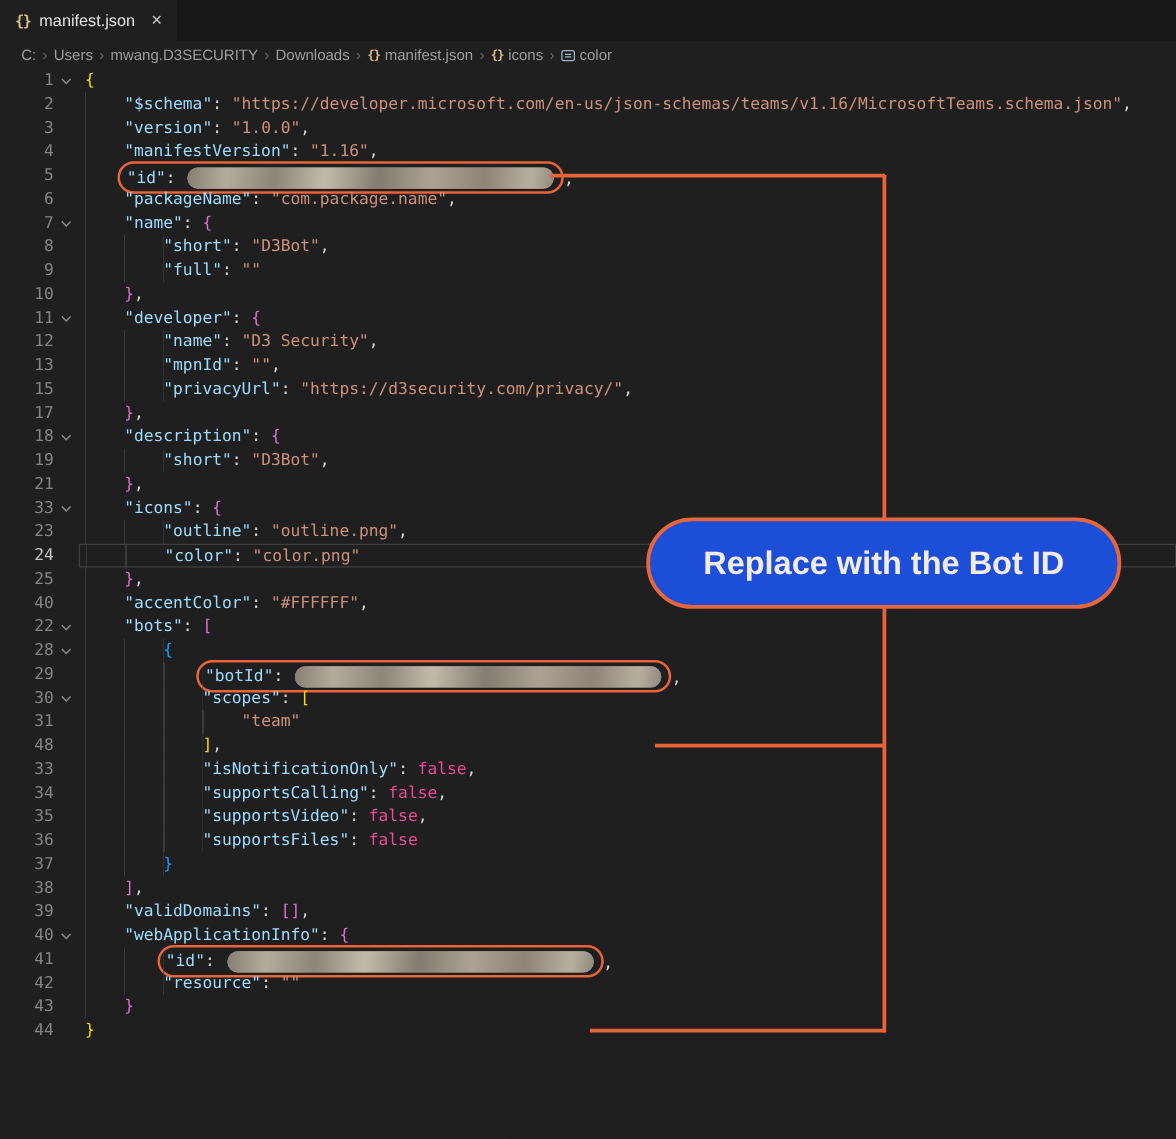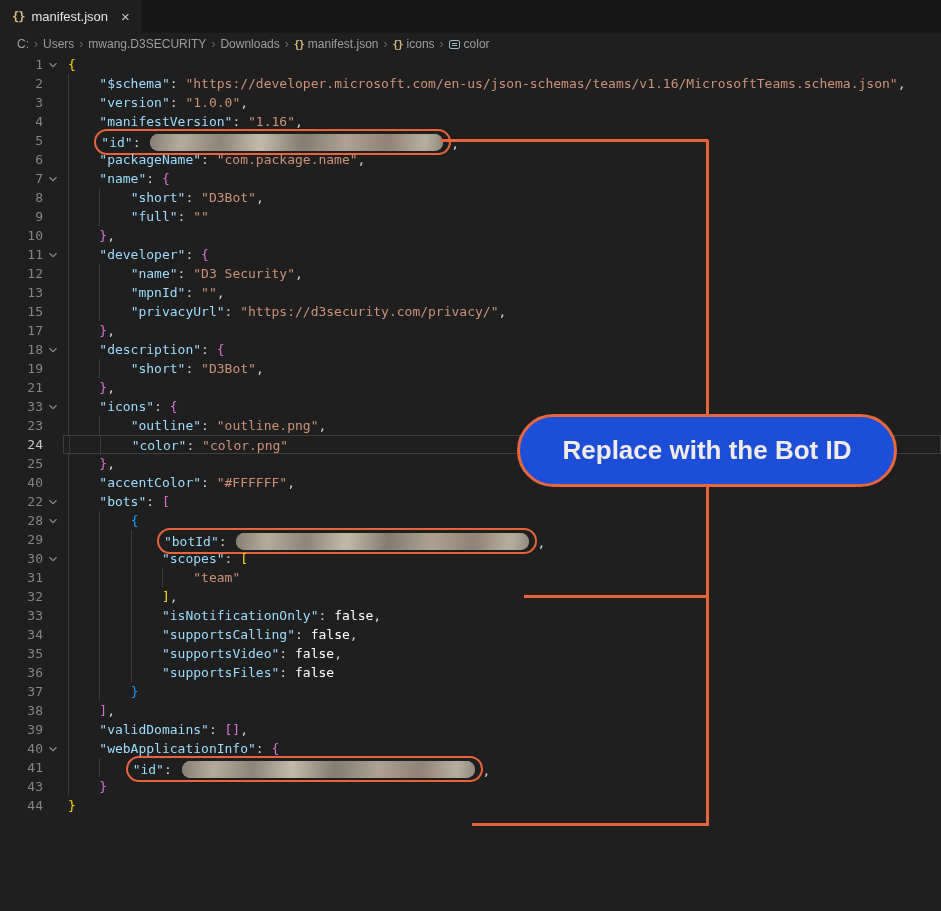--- a/index.html
+++ b/index.html
@@ -31,21 +31,21 @@
   .fold { width:20px; flex:none; display:flex; align-items:center; justify-content:center; cursor:pointer; }
   .ltext { flex:1; padding-left:5px; position:relative; }
   .line.current .ltext { border:1px solid #3e3e3e; }
   .line.current .ln { color:#c6c6c6; }
   .indent { display:inline-block; height:19px; vertical-align:top;
             background-image:repeating-linear-gradient(to right, #3a3a3a 0 1px, transparent 1px 31.32px); }
   .tk.key { color:#9cdcfe; }
   .tk.str { color:#ce9178; }
   .tk.strlink { color:#ce9178; }
   .tk.punc { color:#d4d4d4; }
-  .tk.kw { color:#ffffff;margin-top:12px; }
+  .tk.kw { color:#ec4899;margin-top:12px; }
   .tk.b1 { color:#ffd700; }
   .tk.b2 { color:#da70d6; }
   .tk.b3 { color:#179fff; }
 
   
   .capsule { display:inline-flex; align-items:center; height:26px; border:2px solid #e8643a;
              border-radius:14px; padding:0 6px 0 5px; margin-left:-5px; vertical-align:middle;
              position:relative; top:-2px; background:rgba(31,31,31,.25); }
   .pill { display:inline-block; height:17px; border-radius:9px; overflow:hidden; position:relative;
           background:#9a9183; margin-left:2px; }
@@ -146,32 +146,33 @@
               <path d="M4 6l4 4 4-4" stroke="#8a8a8a" stroke-width="1.4" fill="none"></path>
             </svg></span></div><div class="ltext"><span class="indent" style="width: 31.32px;"></span><span class="tk key">"bots"</span><span class="tk punc">: </span><span class="tk b2">[</span></div></div>
       <div class="line"><div class="gutter"><span class="ln">28</span><span class="fold"><svg width="14" height="14" viewBox="0 0 16 16">
               <path d="M4 6l4 4 4-4" stroke="#8a8a8a" stroke-width="1.4" fill="none"></path>
             </svg></span></div><div class="ltext"><span class="indent" style="width: 62.64px;"></span><span class="tk b3">{</span></div></div>
       <div class="line"><div class="gutter"><span class="ln">29</span><span class="fold"></span></div><div class="ltext"><span class="indent" style="width: 93.96px;"></span><span class="capsule"><span class="tk key">"botId"</span><span class="tk punc">: </span><span class="pill" style="width: 293px;"><span class="pill-blur"></span></span></span><span class="tk punc">,</span></div></div>
       <div class="line"><div class="gutter"><span class="ln">30</span><span class="fold"><svg width="14" height="14" viewBox="0 0 16 16">
               <path d="M4 6l4 4 4-4" stroke="#8a8a8a" stroke-width="1.4" fill="none"></path>
             </svg></span></div><div class="ltext"><span class="indent" style="width: 93.96px;"></span><span class="tk key">"scopes"</span><span class="tk punc">: </span><span class="tk b1">[</span></div></div>
       <div class="line"><div class="gutter"><span class="ln">31</span><span class="fold"></span></div><div class="ltext"><span class="indent" style="width: 125.28px;"></span><span class="tk str">"team"</span></div></div>
-      <div class="line"><div class="gutter"><span class="ln">32</span><span class="fold"></span></div><div class="ltext"><span class="indent" style="width: 93.96px;"></span><span class="tk b1">]</span><span class="tk punc">,</span></div></div>
+      <div class="line"><div class="gutter"><span class="ln">48</span><span class="fold"></span></div><div class="ltext"><span class="indent" style="width: 93.96px;"></span><span class="tk b1">]</span><span class="tk punc">,</span></div></div>
       <div class="line"><div class="gutter"><span class="ln">33</span><span class="fold"></span></div><div class="ltext"><span class="indent" style="width: 93.96px;"></span><span class="tk key">"isNotificationOnly"</span><span class="tk punc">: </span><span class="tk kw">false</span><span class="tk punc">,</span></div></div>
       <div class="line"><div class="gutter"><span class="ln">34</span><span class="fold"></span></div><div class="ltext"><span class="indent" style="width: 93.96px;"></span><span class="tk key">"supportsCalling"</span><span class="tk punc">: </span><span class="tk kw">false</span><span class="tk punc">,</span></div></div>
       <div class="line"><div class="gutter"><span class="ln">35</span><span class="fold"></span></div><div class="ltext"><span class="indent" style="width: 93.96px;"></span><span class="tk key">"supportsVideo"</span><span class="tk punc">: </span><span class="tk kw">false</span><span class="tk punc">,</span></div></div>
       <div class="line"><div class="gutter"><span class="ln">36</span><span class="fold"></span></div><div class="ltext"><span class="indent" style="width: 93.96px;"></span><span class="tk key">"supportsFiles"</span><span class="tk punc">: </span><span class="tk kw">false</span></div></div>
       <div class="line"><div class="gutter"><span class="ln">37</span><span class="fold"></span></div><div class="ltext"><span class="indent" style="width: 62.64px;"></span><span class="tk b3">}</span></div></div>
       <div class="line"><div class="gutter"><span class="ln">38</span><span class="fold"></span></div><div class="ltext"><span class="indent" style="width: 31.32px;"></span><span class="tk b2">]</span><span class="tk punc">,</span></div></div>
       <div class="line"><div class="gutter"><span class="ln">39</span><span class="fold"></span></div><div class="ltext"><span class="indent" style="width: 31.32px;"></span><span class="tk key">"validDomains"</span><span class="tk punc">: </span><span class="tk b2">[]</span><span class="tk punc">,</span></div></div>
       <div class="line"><div class="gutter"><span class="ln">40</span><span class="fold"><svg width="14" height="14" viewBox="0 0 16 16">
               <path d="M4 6l4 4 4-4" stroke="#8a8a8a" stroke-width="1.4" fill="none"></path>
             </svg></span></div><div class="ltext"><span class="indent" style="width: 31.32px;"></span><span class="tk key">"webApplicationInfo"</span><span class="tk punc">: </span><span class="tk b2">{</span></div></div>
       <div class="line"><div class="gutter"><span class="ln">41</span><span class="fold"></span></div><div class="ltext"><span class="indent" style="width: 62.64px;"></span><span class="capsule"><span class="tk key">"id"</span><span class="tk punc">: </span><span class="pill" style="width: 293px;"><span class="pill-blur"></span></span></span><span class="tk punc">,</span></div></div>
+      <div class="line"><div class="gutter"><span class="ln">42</span><span class="fold"></span></div><div class="ltext"><span class="indent" style="width: 62.64px;"></span><span class="tk key">"resource"</span><span class="tk punc">: </span><span class="tk str">""</span></div></div>
       <div class="line"><div class="gutter"><span class="ln">43</span><span class="fold"></span></div><div class="ltext"><span class="indent" style="width: 31.32px;"></span><span class="tk b2">}</span></div></div>
       <div class="line"><div class="gutter"><span class="ln">44</span><span class="fold"></span></div><div class="ltext"><span class="indent" style="width: 0px;"></span><span class="tk b1">}</span></div></div>
     </div>
 </div>
 
 <div class="conn conn-v"></div>
 <div class="conn conn-h1"></div>
 <div class="conn conn-h2"></div>
 <div class="conn conn-h3"></div>
 <div class="callout">

